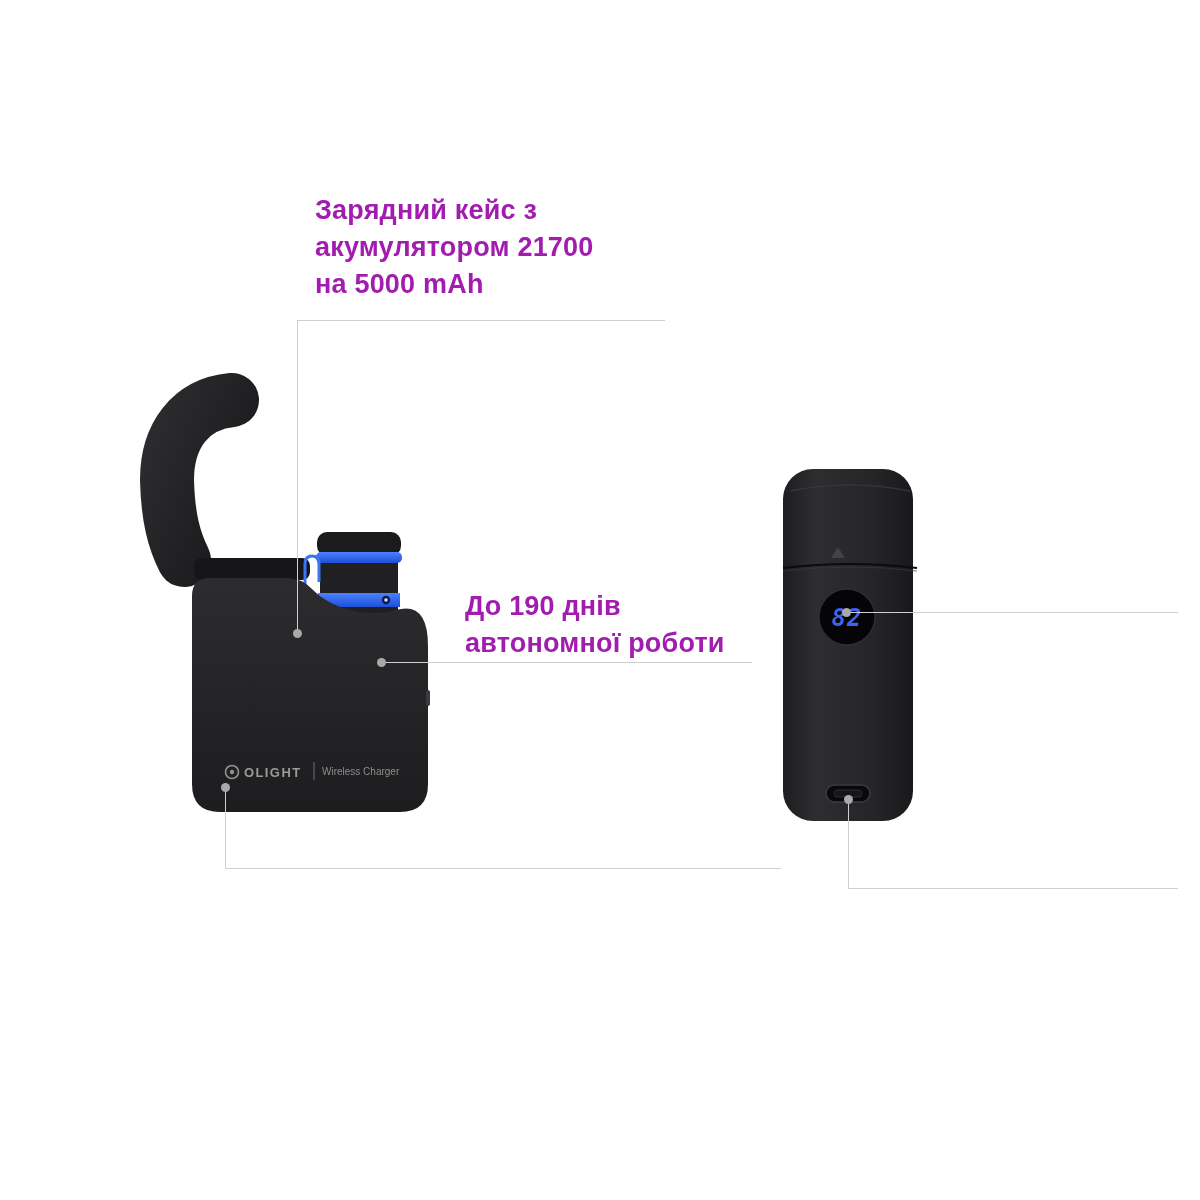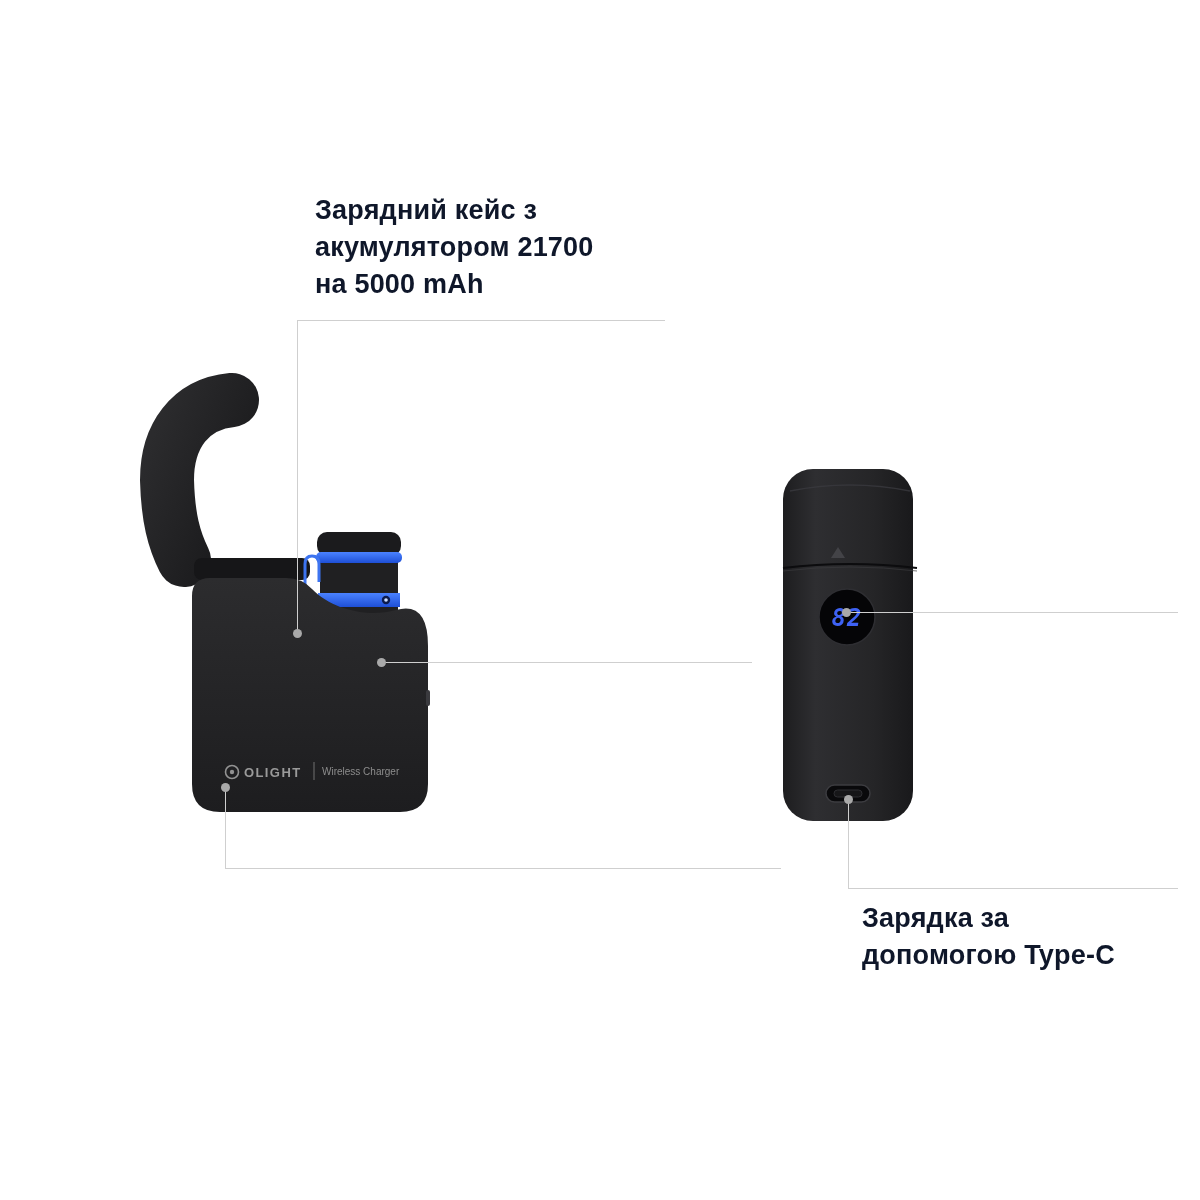--- a/index.html
+++ b/index.html
@@ -1,21 +1,21 @@
 <!DOCTYPE html>
 <html><head>
 <meta charset="utf-8">
 <style>
   html,body{margin:0;padding:0;}
   body{width:1200px;height:1200px;background:#ffffff;font-family:"Liberation Sans",sans-serif;}
   #canvas{position:relative;width:1200px;height:1200px;background:#ffffff;overflow:hidden;}
   .annotation{
     position:absolute;
     white-space:pre-line;
-    color:#0f172a;
+    color:#a21caf;
     font-size:27px;
     line-height:37px;
     font-weight:bold;
     letter-spacing:0.2px;
   }
   .hline{position:absolute;height:1px;background:#cfcfcf;}
   .vline{position:absolute;width:1px;background:#cfcfcf;}
   .dot{
     position:absolute;width:9px;height:9px;margin:-4.5px 0 0 -4.5px;
     border-radius:50%;background:#a9a9a9;
@@ -111,19 +111,19 @@
   <div class="dot" style="left:848px;top:799px"></div>
 
   <div class="vline" style="left:225px;top:787px;height:81px"></div>
   <div class="hline" style="left:225px;top:868px;width:556px"></div>
   <div class="dot" style="left:225px;top:787px"></div>
 
   <div class="annotation" style="left:315px;top:192px;width:330px">Зарядний кейс з
 акумулятором 21700
 на 5000 mAh</div>
 
+  <div class="annotation" style="left:465px;top:588px;width:300px">До 190 днів
+автономної роботи</div>
 
 
 
-  <div class="annotation" style="left:862px;top:900px;width:320px">Зарядка за
-допомогою Type-C</div>
 
 </div>
 
 </body></html>

